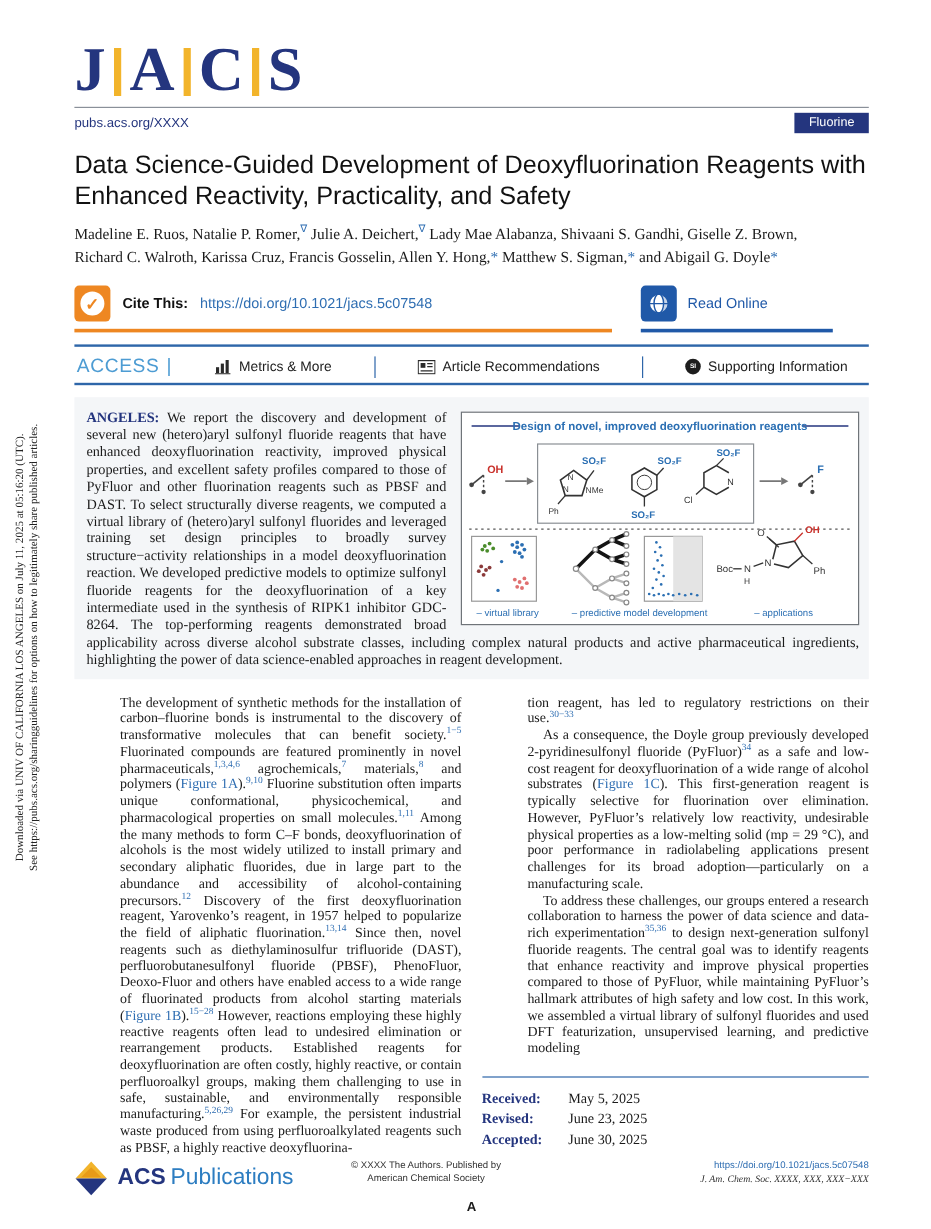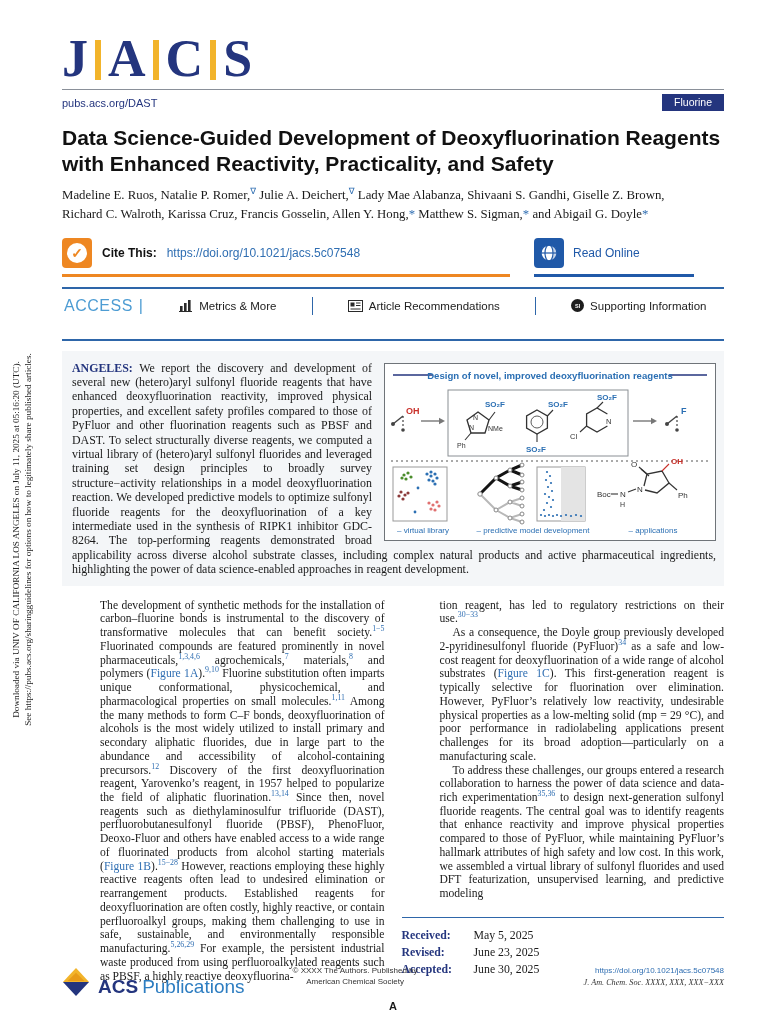--- a/index.html
+++ b/index.html
@@ -26,21 +26,21 @@
     font-size:7.6px; letter-spacing:0.55px; color:#24357E; margin:3px 0 0 30px; }
   .header-rule { border-top:1.2px solid #8a9099; margin-top:7px; }
   .header-row { display:flex; align-items:center; justify-content:space-between;
     margin-top:4px; }
   .site-link { font-family:"Liberation Sans", sans-serif; font-size:11px;
     color:#24357E; }
   .article-badge { font-family:"Liberation Sans", sans-serif; font-size:10.5px;
     color:#fff; background:#24357E; padding:2px 12px 3px; }
 
   
-  .paper-title { font-family:"Liberation Sans", sans-serif; font-weight:bold;
+  .paper-title { font-family:"Liberation Sans", sans-serif; font-weight:normal;
     font-size:21px; line-height:1.22; color:#111; margin-top:14px; }
   .authors { font-size:12.8px; line-height:1.5; margin-top:10px; width:97%; }
   .sup { vertical-align:super; font-size:0.68em; line-height:0; }
   .link { color:#2F6EB2; }
 
   
   .cite-bar { display:flex; margin-top:13px; gap:24px; align-items:stretch;
     font-family:"Liberation Sans", sans-serif; }
   .cite-left { display:flex; align-items:center; gap:10px; width:448px;
     border-bottom:3px solid #EE8722; padding-bottom:6px; }
@@ -53,21 +53,21 @@
   .cite-doi { font-size:12px; color:#2F6EB2; }
   .read-online { display:flex; align-items:center; gap:9px; width:160px;
     border-bottom:3px solid #2059A8; padding-bottom:6px; }
   .ro-icon { width:30px; height:30px; background:#2059A8; border-radius:4px;
     display:flex; align-items:center; justify-content:center; flex:0 0 auto; }
   .ro-label { font-weight:normal; font-size:12px; color:#2059A8; }
 
   
   .access-bar { display:flex; align-items:center; margin-top:10px;
     border-top:2px solid #2E66A9; border-bottom:2px solid #2E66A9;
-    padding:8px 0 24px 2px; font-family:"Liberation Sans", sans-serif; }
+    padding:8px 0 4px 2px; font-family:"Liberation Sans", sans-serif; }
   .access-word { color:#4D9CD3; font-size:16px; letter-spacing:0.5px; }
   .access-pipe { color:#4D9CD3; font-size:16px; margin:0 4px 0 6px; }
   .access-item { display:flex; align-items:center; gap:6px; font-size:11.5px;
     color:#222; }
   .vdiv { width:1px; height:18px; background:#2E66A9; }
   .mi-icon { display:inline-flex; }
   .si-circle { width:13px; height:13px; border-radius:50%; background:#1d1d1d;
     color:#fff; font-size:5.5px; font-weight:bold; display:flex;
     align-items:center; justify-content:center; }
 
@@ -90,21 +90,21 @@
   .para.indent { text-indent:13px; }
 
   .dates-rule { border-top:1.5px solid #2E66A9; margin:16px 0 9px; }
   .dates-table { font-size:11.8px; }
   .dates-table .row { display:flex; line-height:1.45; }
   .dates-table .lab { font-weight:bold; color:#24357E; width:72px; }
 
   
   .footer { position:absolute; left:62px; right:52px; top:966px; }
   .footer-flex { display:flex; align-items:flex-start; }
-  .acs-brand { display:flex; align-items:flex-end; gap:8px; }
+  .acs-brand { display:flex; align-items:center; gap:8px; }
   .acs-brand .brand-acs { font-family:"Liberation Sans", sans-serif;
     font-weight:bold; font-size:19px; color:#24357E; }
   .acs-brand .brand-pub { font-family:"Liberation Sans", sans-serif;
     font-size:19px; color:#2D7DC1; }
   .copyright { margin-left:48px; font-family:"Liberation Sans", sans-serif;
     font-size:8px; color:#333; text-align:center; line-height:1.35; }
   .pageletter { position:absolute; left:50%; top:34px; transform:translateX(-50%);
     font-family:"Liberation Sans", sans-serif; font-weight:bold; font-size:11px; }
   .foot-right { margin-left:auto; text-align:right; line-height:1.35; }
   .foot-doi { font-family:"Liberation Sans", sans-serif; font-size:8px;
@@ -126,21 +126,21 @@
       <span class="jacs-letter">J</span>
       <span class="gold-bar"></span>
       <span class="jacs-letter">A</span>
       <span class="gold-bar"></span>
       <span class="jacs-letter">C</span>
       <span class="gold-bar"></span>
       <span class="jacs-letter">S</span>
     </div>
     <div class="header-rule"></div>
     <div class="header-row">
-      <span class="site-link">pubs.acs.org/DAST</span>
+      <span class="site-link">pubs.acs.org/XXXX</span>
       <span class="article-badge">Fluorine</span>
     </div>
   </div>
 
   <h1 class="paper-title">Data Science-Guided Development of Deoxyfluorination Reagents with Enhanced Reactivity, Practicality, and Safety</h1>
   <div class="authors"><span>Madeline E. Ruos, Natalie P. Romer,</span><span class="sup link">∇</span><span> Julie A. Deichert,</span><span class="sup link">∇</span><span> Lady Mae Alabanza, Shivaani S. Gandhi, Giselle Z. Brown, Richard C. Walroth, Karissa Cruz, Francis Gosselin, Allen Y. Hong,</span><span class="link">*</span><span> Matthew S. Sigman,</span><span class="link">*</span><span> and Abigail G. Doyle</span><span class="link">*</span></div>
 
   <div class="cite-bar">
     <div class="cite-left">
       <span class="cite-icon">

